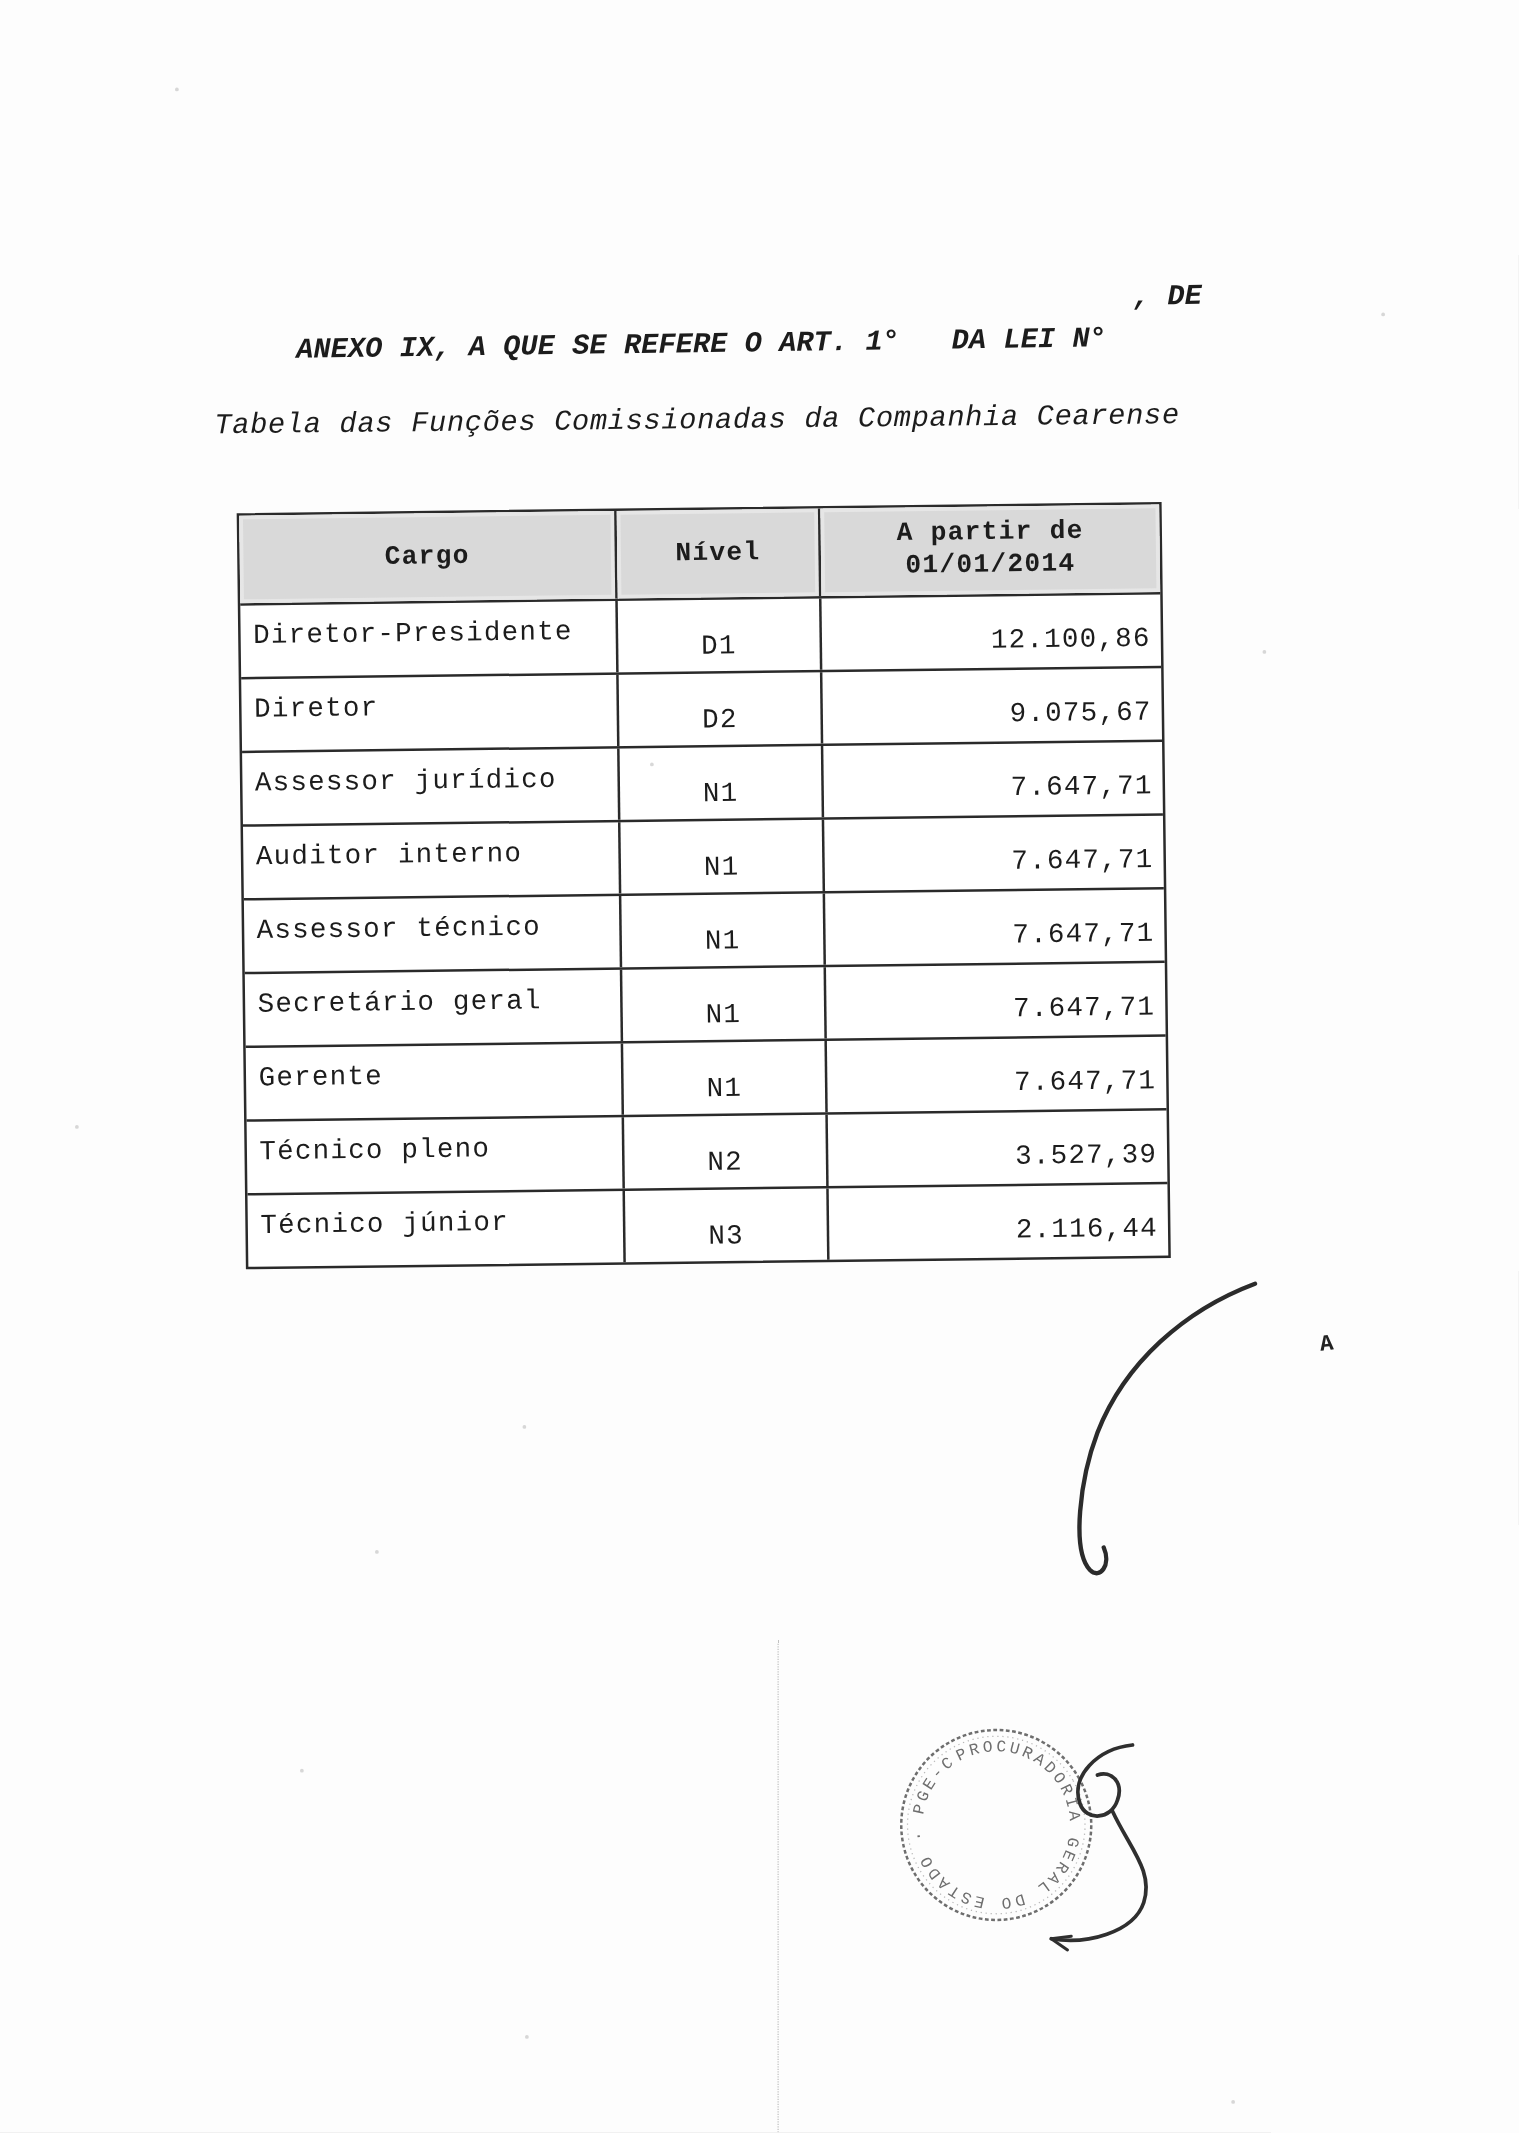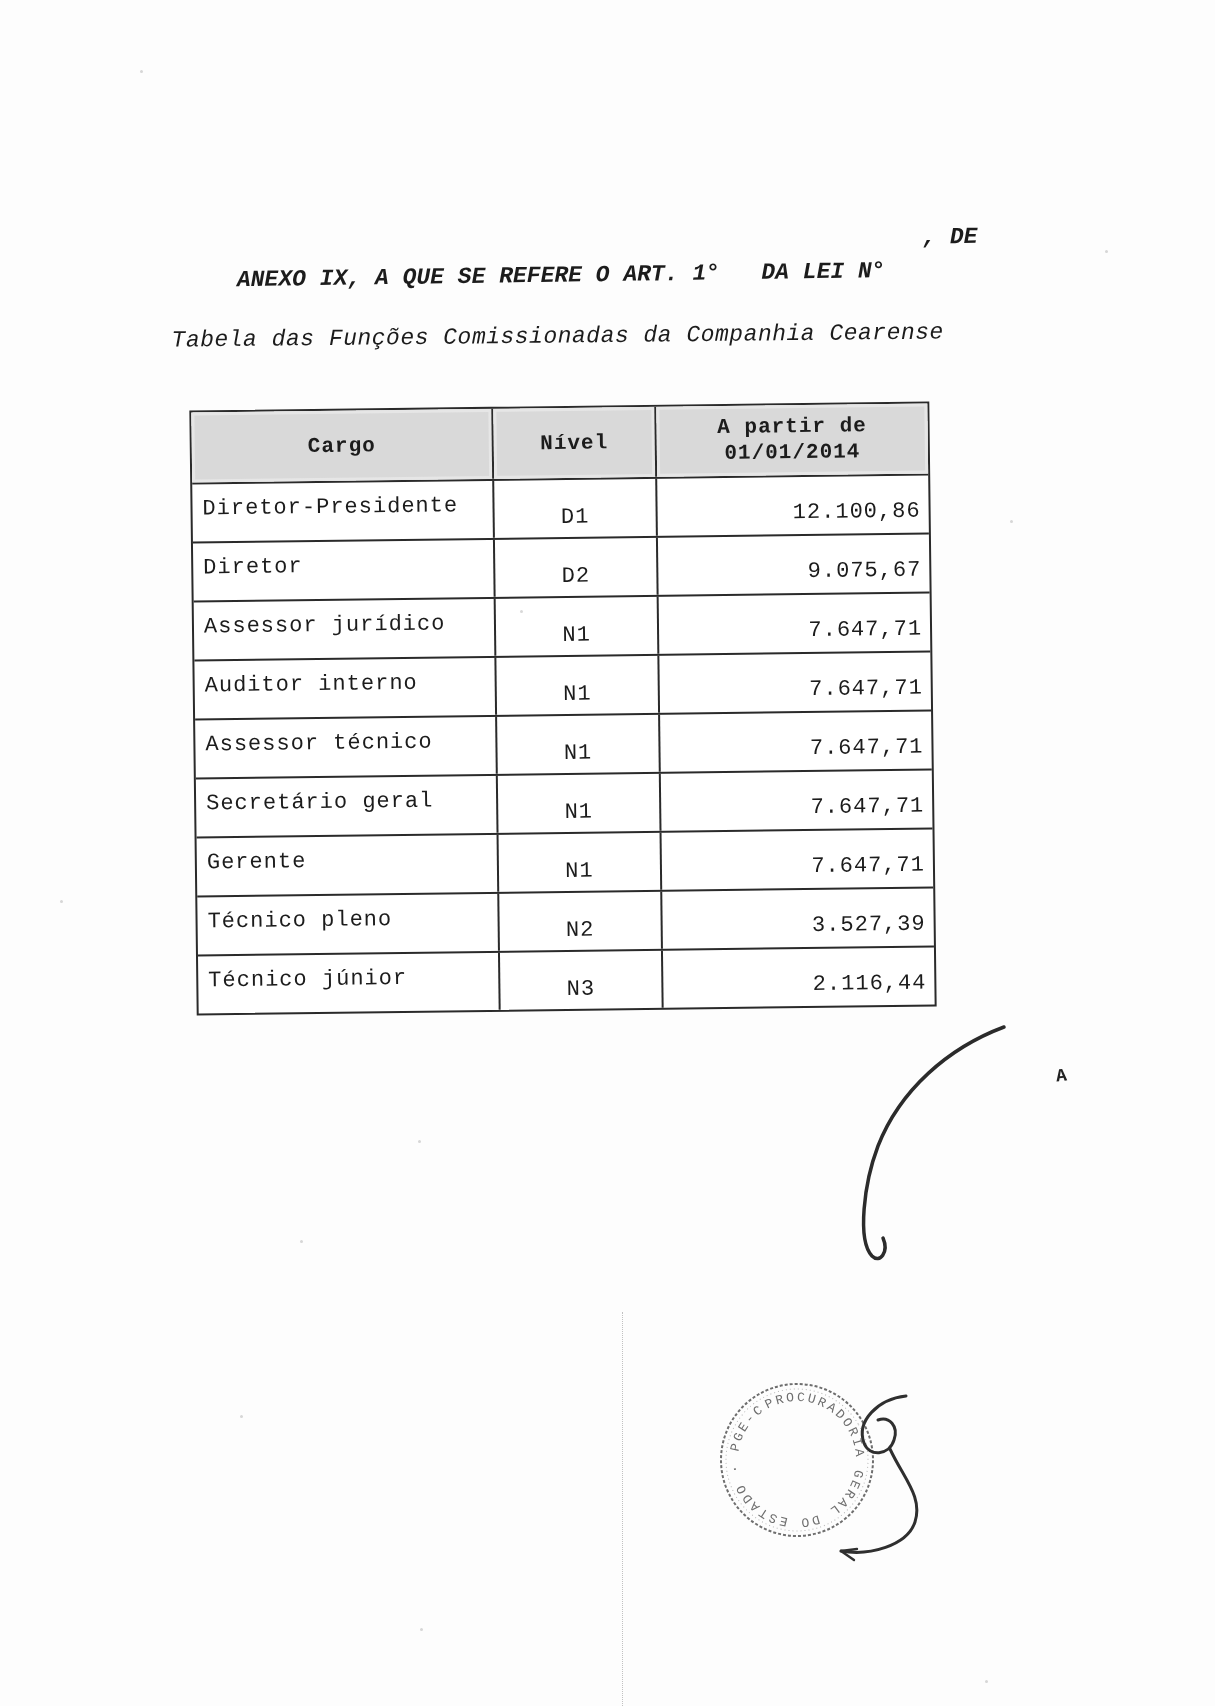--- a/index.html
+++ b/index.html
@@ -13,21 +13,21 @@
   }
   
   .heading{
     position:absolute;left:0;top:160px;width:1215px;
     transform:rotate(-0.8deg);
     font-weight:bold;font-style:italic;
     font-size:23px;line-height:33px;
     white-space:pre;
   }
   .heading .l1{position:relative;margin-left:155px;}
-  .heading .l1r{position:absolute;right:236px;top:0;text-align:center;}
+  .heading .l1r{position:absolute;right:252px;top:0;text-align:center;}
   .heading .l2{margin-left:412px;}
   
   .subtitle{
     position:absolute;left:0;top:256px;width:1215px;
     transform:rotate(-0.6deg);
     font-style:italic;font-size:23px;line-height:32px;
     letter-spacing:0.5px;white-space:pre;
   }
   .subtitle .s1{margin-left:172px;}
   .subtitle .s2{margin-left:285px;}

